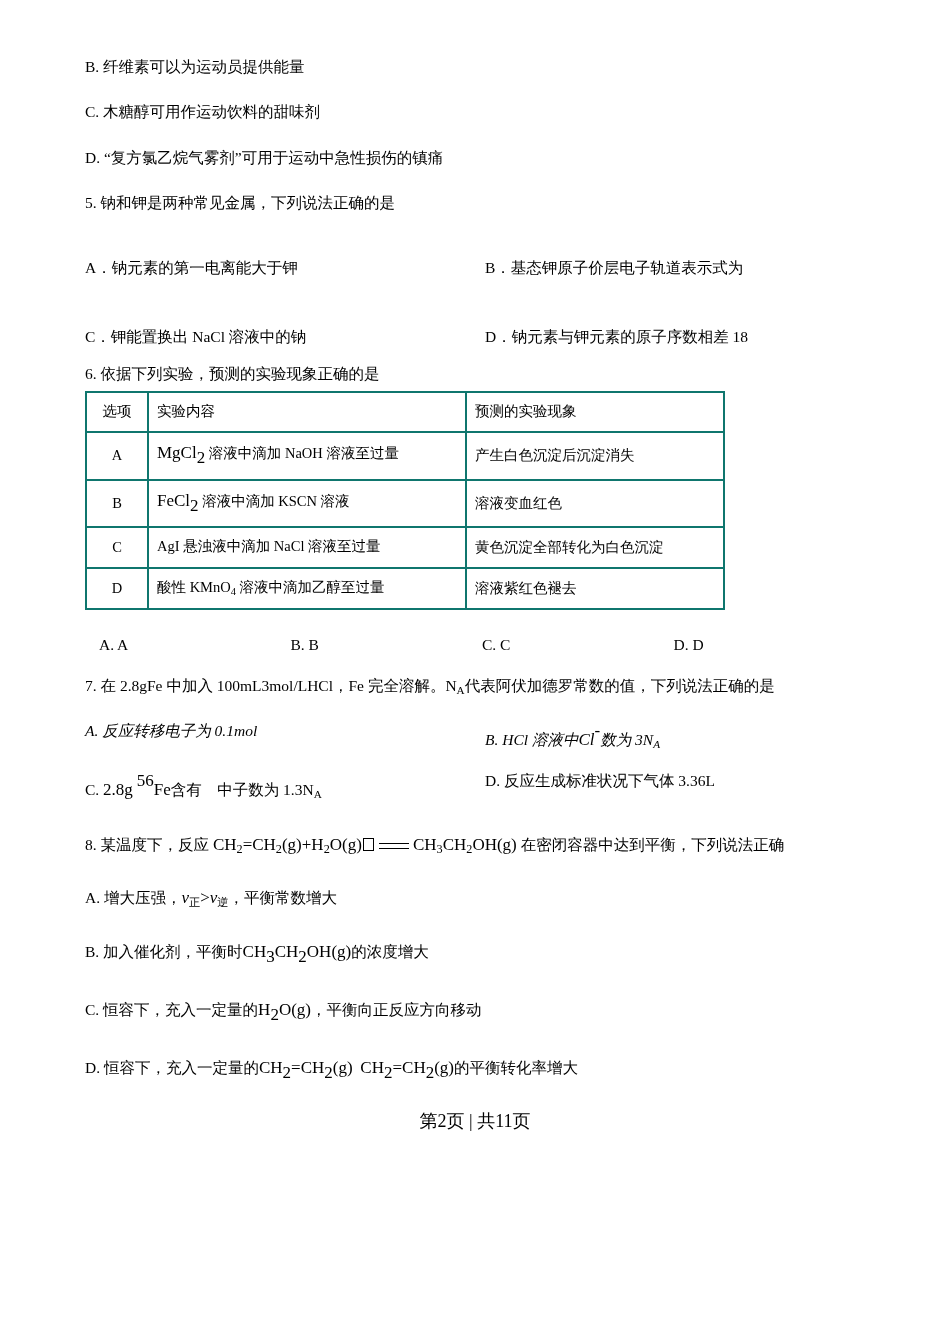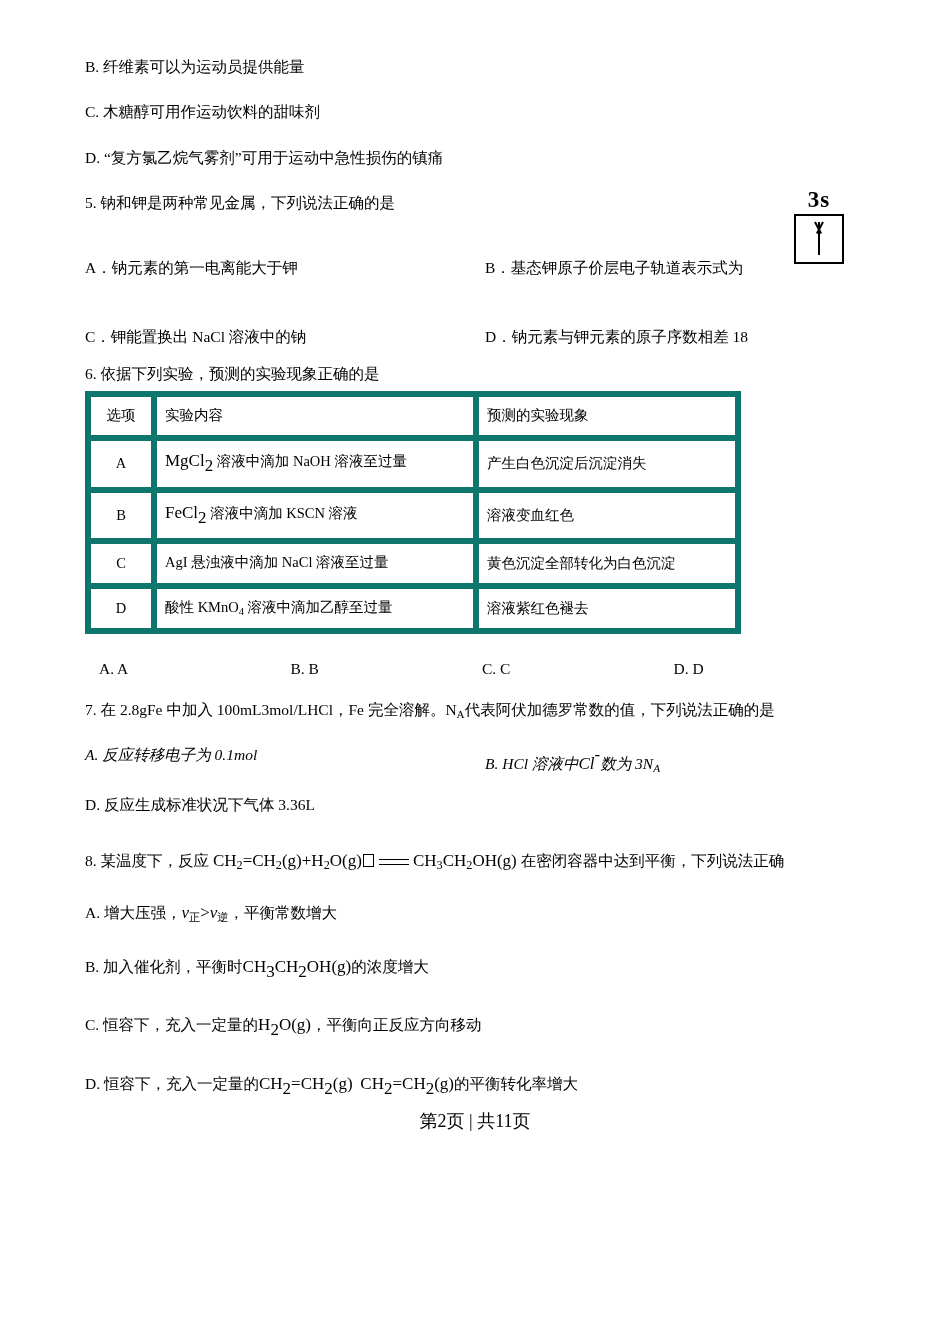--- a/index.html
+++ b/index.html
@@ -94,21 +94,21 @@
   .orbital-arrow::after  { left: 4px;  transform: rotate(28deg);  transform-origin: top center; }
 
   
   table.exp {
     border-collapse: collapse;
     width: 590px;
     margin: 6px 0 0 0;
     table-layout: fixed;
   }
   table.exp td {
-    border: 6px solid #0f766e;
+    border: 2px solid #0f766e;
     padding: 9px 8px;
     font-size: 14.5px;
     vertical-align: middle;
     line-height: 1.35;
   }
   td.c-opt { width: 44px; text-align: center; }
   td.c-content { width: 300px; }
   td.c-pheno { width: 240px; }
   .hdr { line-height: 1.3; }
 
@@ -163,26 +163,20 @@
 <body>
 
 <div class="page">
 
   <div class="line">B. 纤维素可以为运动员提供能量</div>
   <div class="line">C. 木糖醇可用作运动饮料的甜味剂</div>
   <div class="line">D. “复方氯乙烷气雾剂”可用于运动中急性损伤的镇痛</div>
 
   <div class="q-line" style="margin-bottom:44px;">5. 钠和钾是两种常见金属，下列说法正确的是</div>
 
-  <div class="orbital-wrap">
-    <div class="orbital-label">3s</div>
-    <div class="orbital-box">
-      <div class="orbital-arrow"></div>
-    </div>
-  </div>
 
   <div class="two-col" style="margin-bottom:48px;">
     <div class="col-a">A．钠元素的第一电离能大于钾</div>
     <div class="col-b">B．基态钾原子价层电子轨道表示式为</div>
   </div>
 
   <div class="two-col" style="margin-bottom:14px;">
     <div class="col-a">C．钾能置换出 NaCl 溶液中的钠</div>
     <div class="col-b">D．钠元素与钾元素的原子序数相差 18</div>
   </div>
@@ -227,20 +221,21 @@
   </div>
 
   <div class="q-line" style="margin-bottom:22px;"><span>7. 在 2.8gFe 中加入 100mL3mol/LHCl，Fe 完全溶解。N</span><span class="sub">A</span><span>代表阿伏加德罗常数的值，下列说法正确的是</span></div>
 
   <div class="two-col" style="margin-bottom:20px;font-style:italic;">
     <div class="col-a">A. 反应转移电子为 0.1mol</div>
     <div class="col-b"><span>B. HCl 溶液中</span><span class="mid">Cl</span><span class="sup mid">-</span><span>数为 3N</span><span class="sub">A</span></div>
   </div>
 
   <div class="two-col" style="margin-bottom:32px;">
+    <div class="col-a"><span>C.</span>&nbsp;<span class="mid">2.8g</span>&nbsp;<span class="sup mid">56</span><span class="mid">Fe</span><span>含有　中子数为 1.3N</span><span class="sub">A</span></div>
     <div class="col-b">D. 反应生成标准状况下气体 3.36L</div>
   </div>
 
   <div class="q-line" style="margin-bottom:26px;">
     <span>8. 某温度下，反应</span>
     <span class="eq-inline"><span>CH</span><span class="sub">2</span><span>=CH</span><span class="sub">2</span><span>(g)+H</span><span class="sub">2</span><span>O(g)</span><span class="box-glyph"></span><span class="reaction-arrows"></span><span>CH</span><span class="sub">3</span><span>CH</span><span class="sub">2</span><span>OH(g)</span></span>
     <span>在密闭容器中达到平衡，下列说法正确</span>
   </div>
 
 

